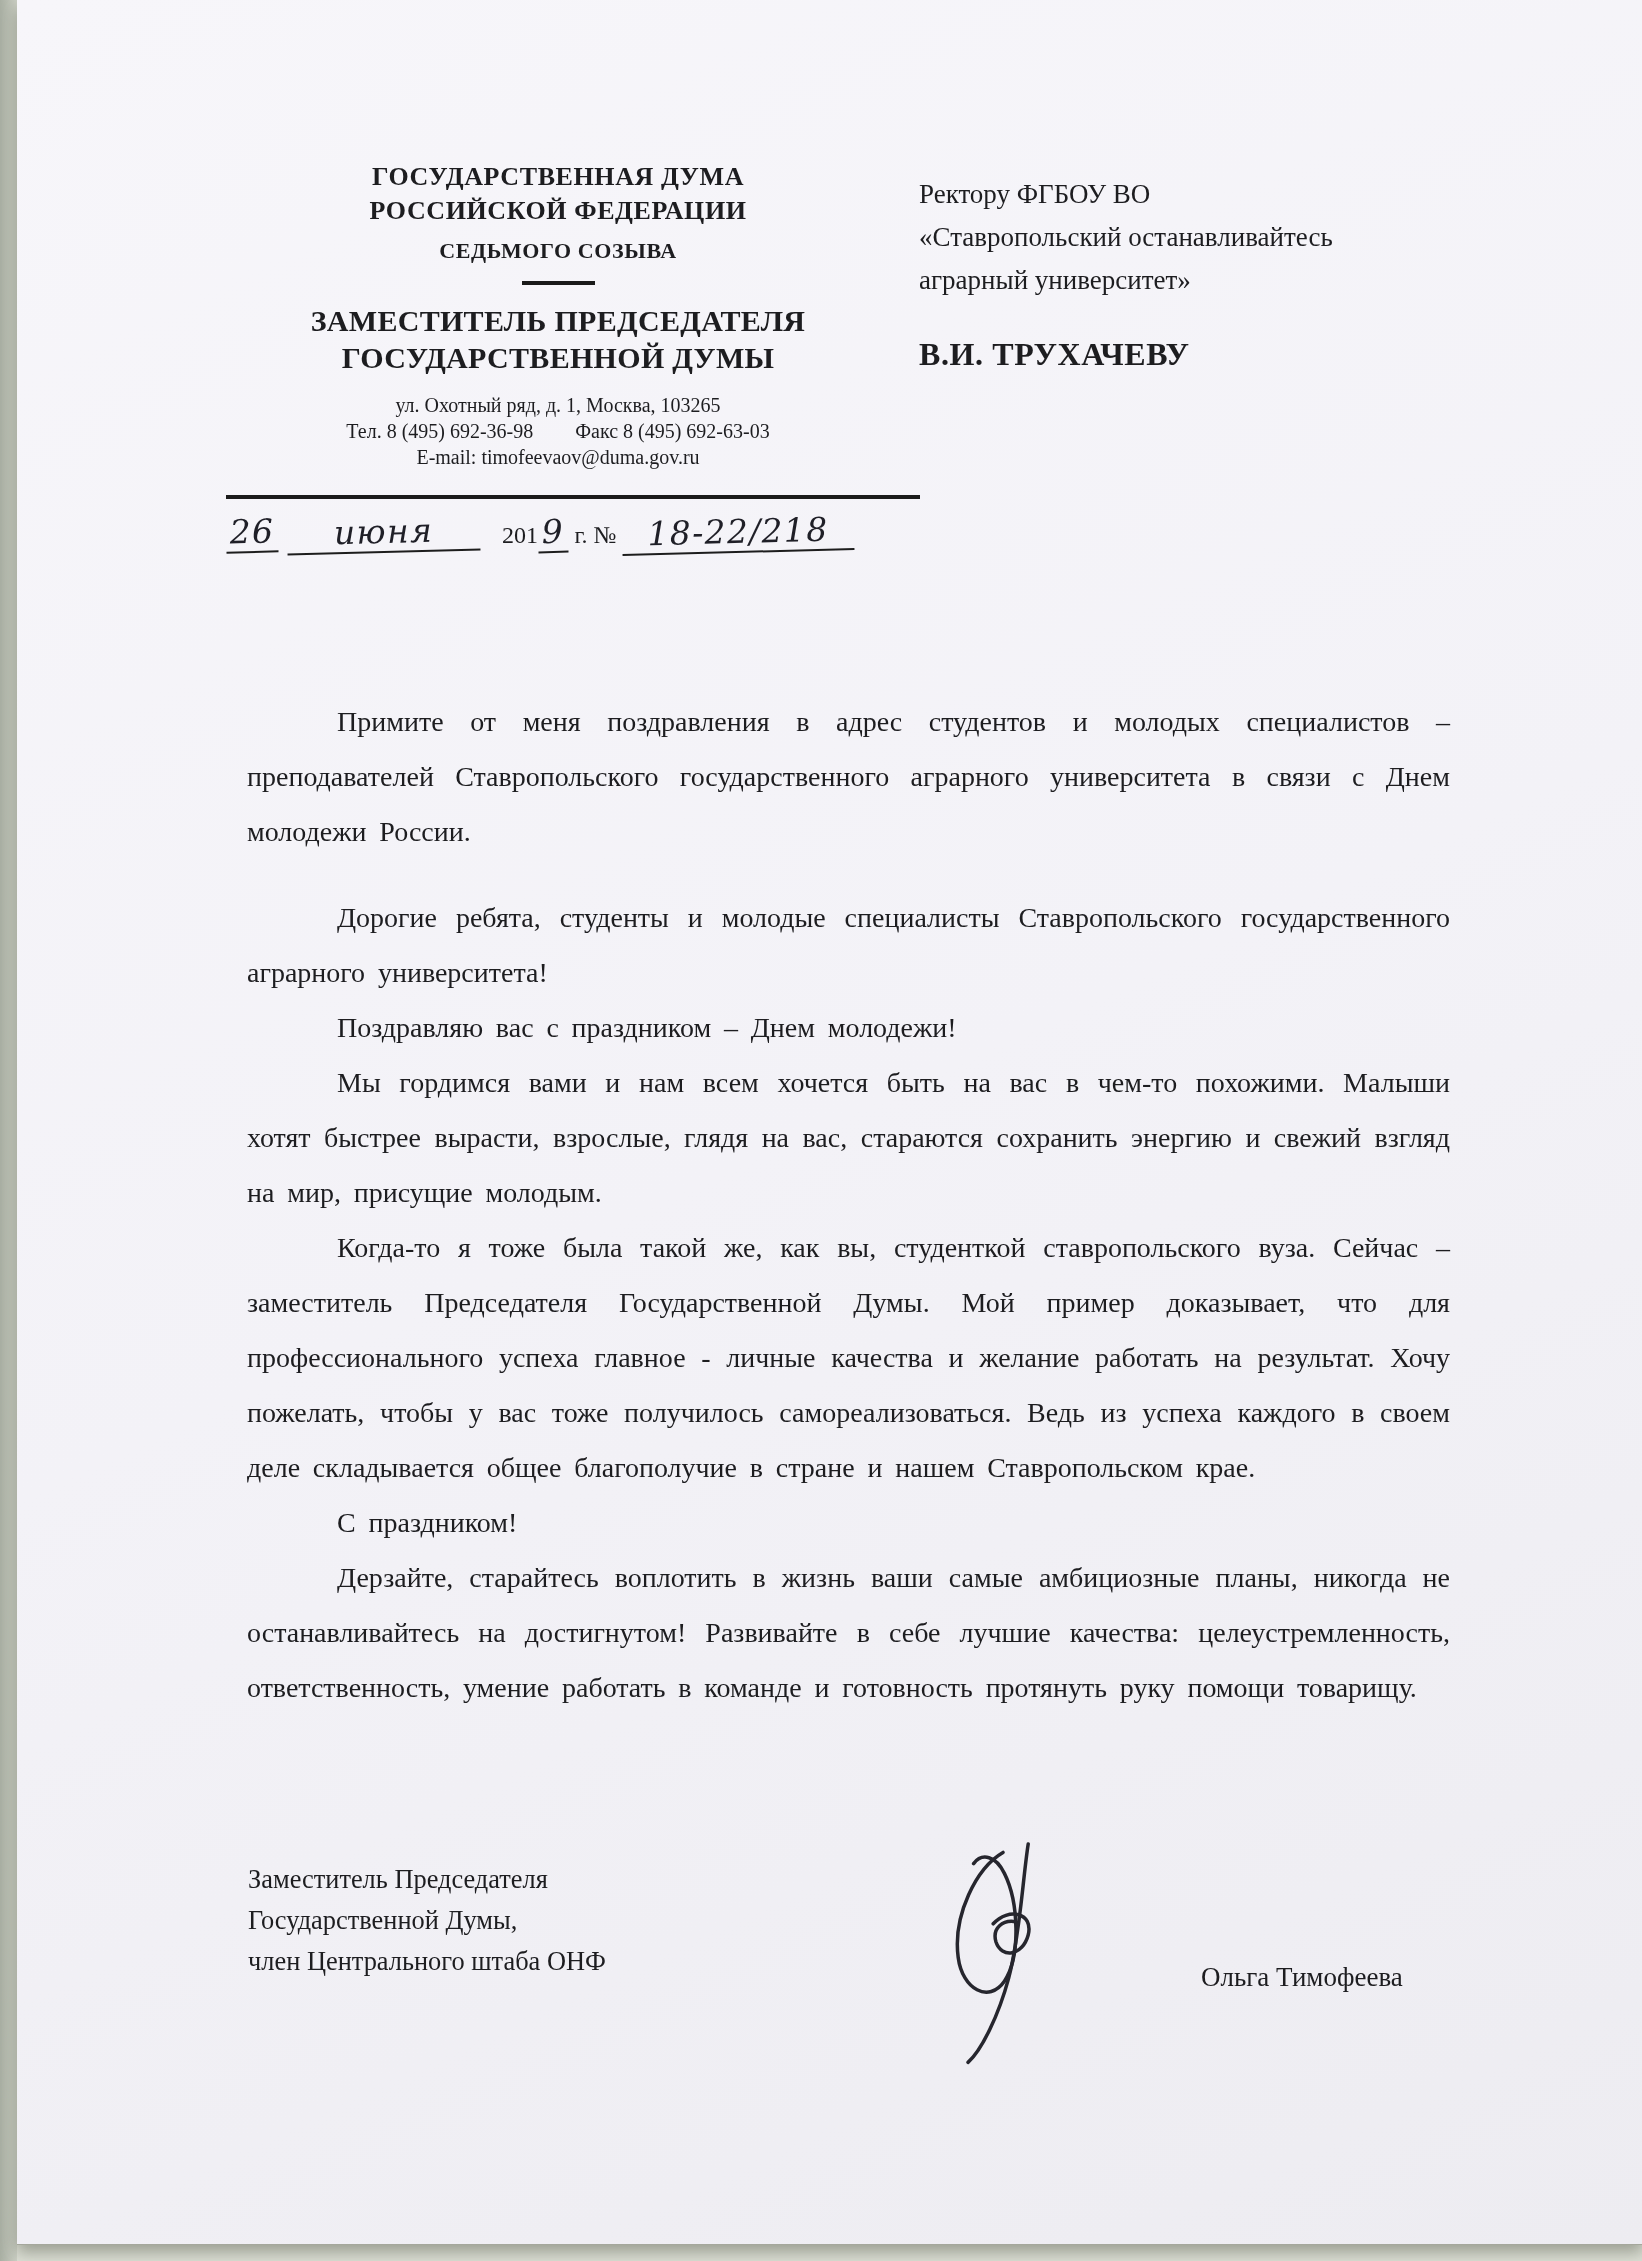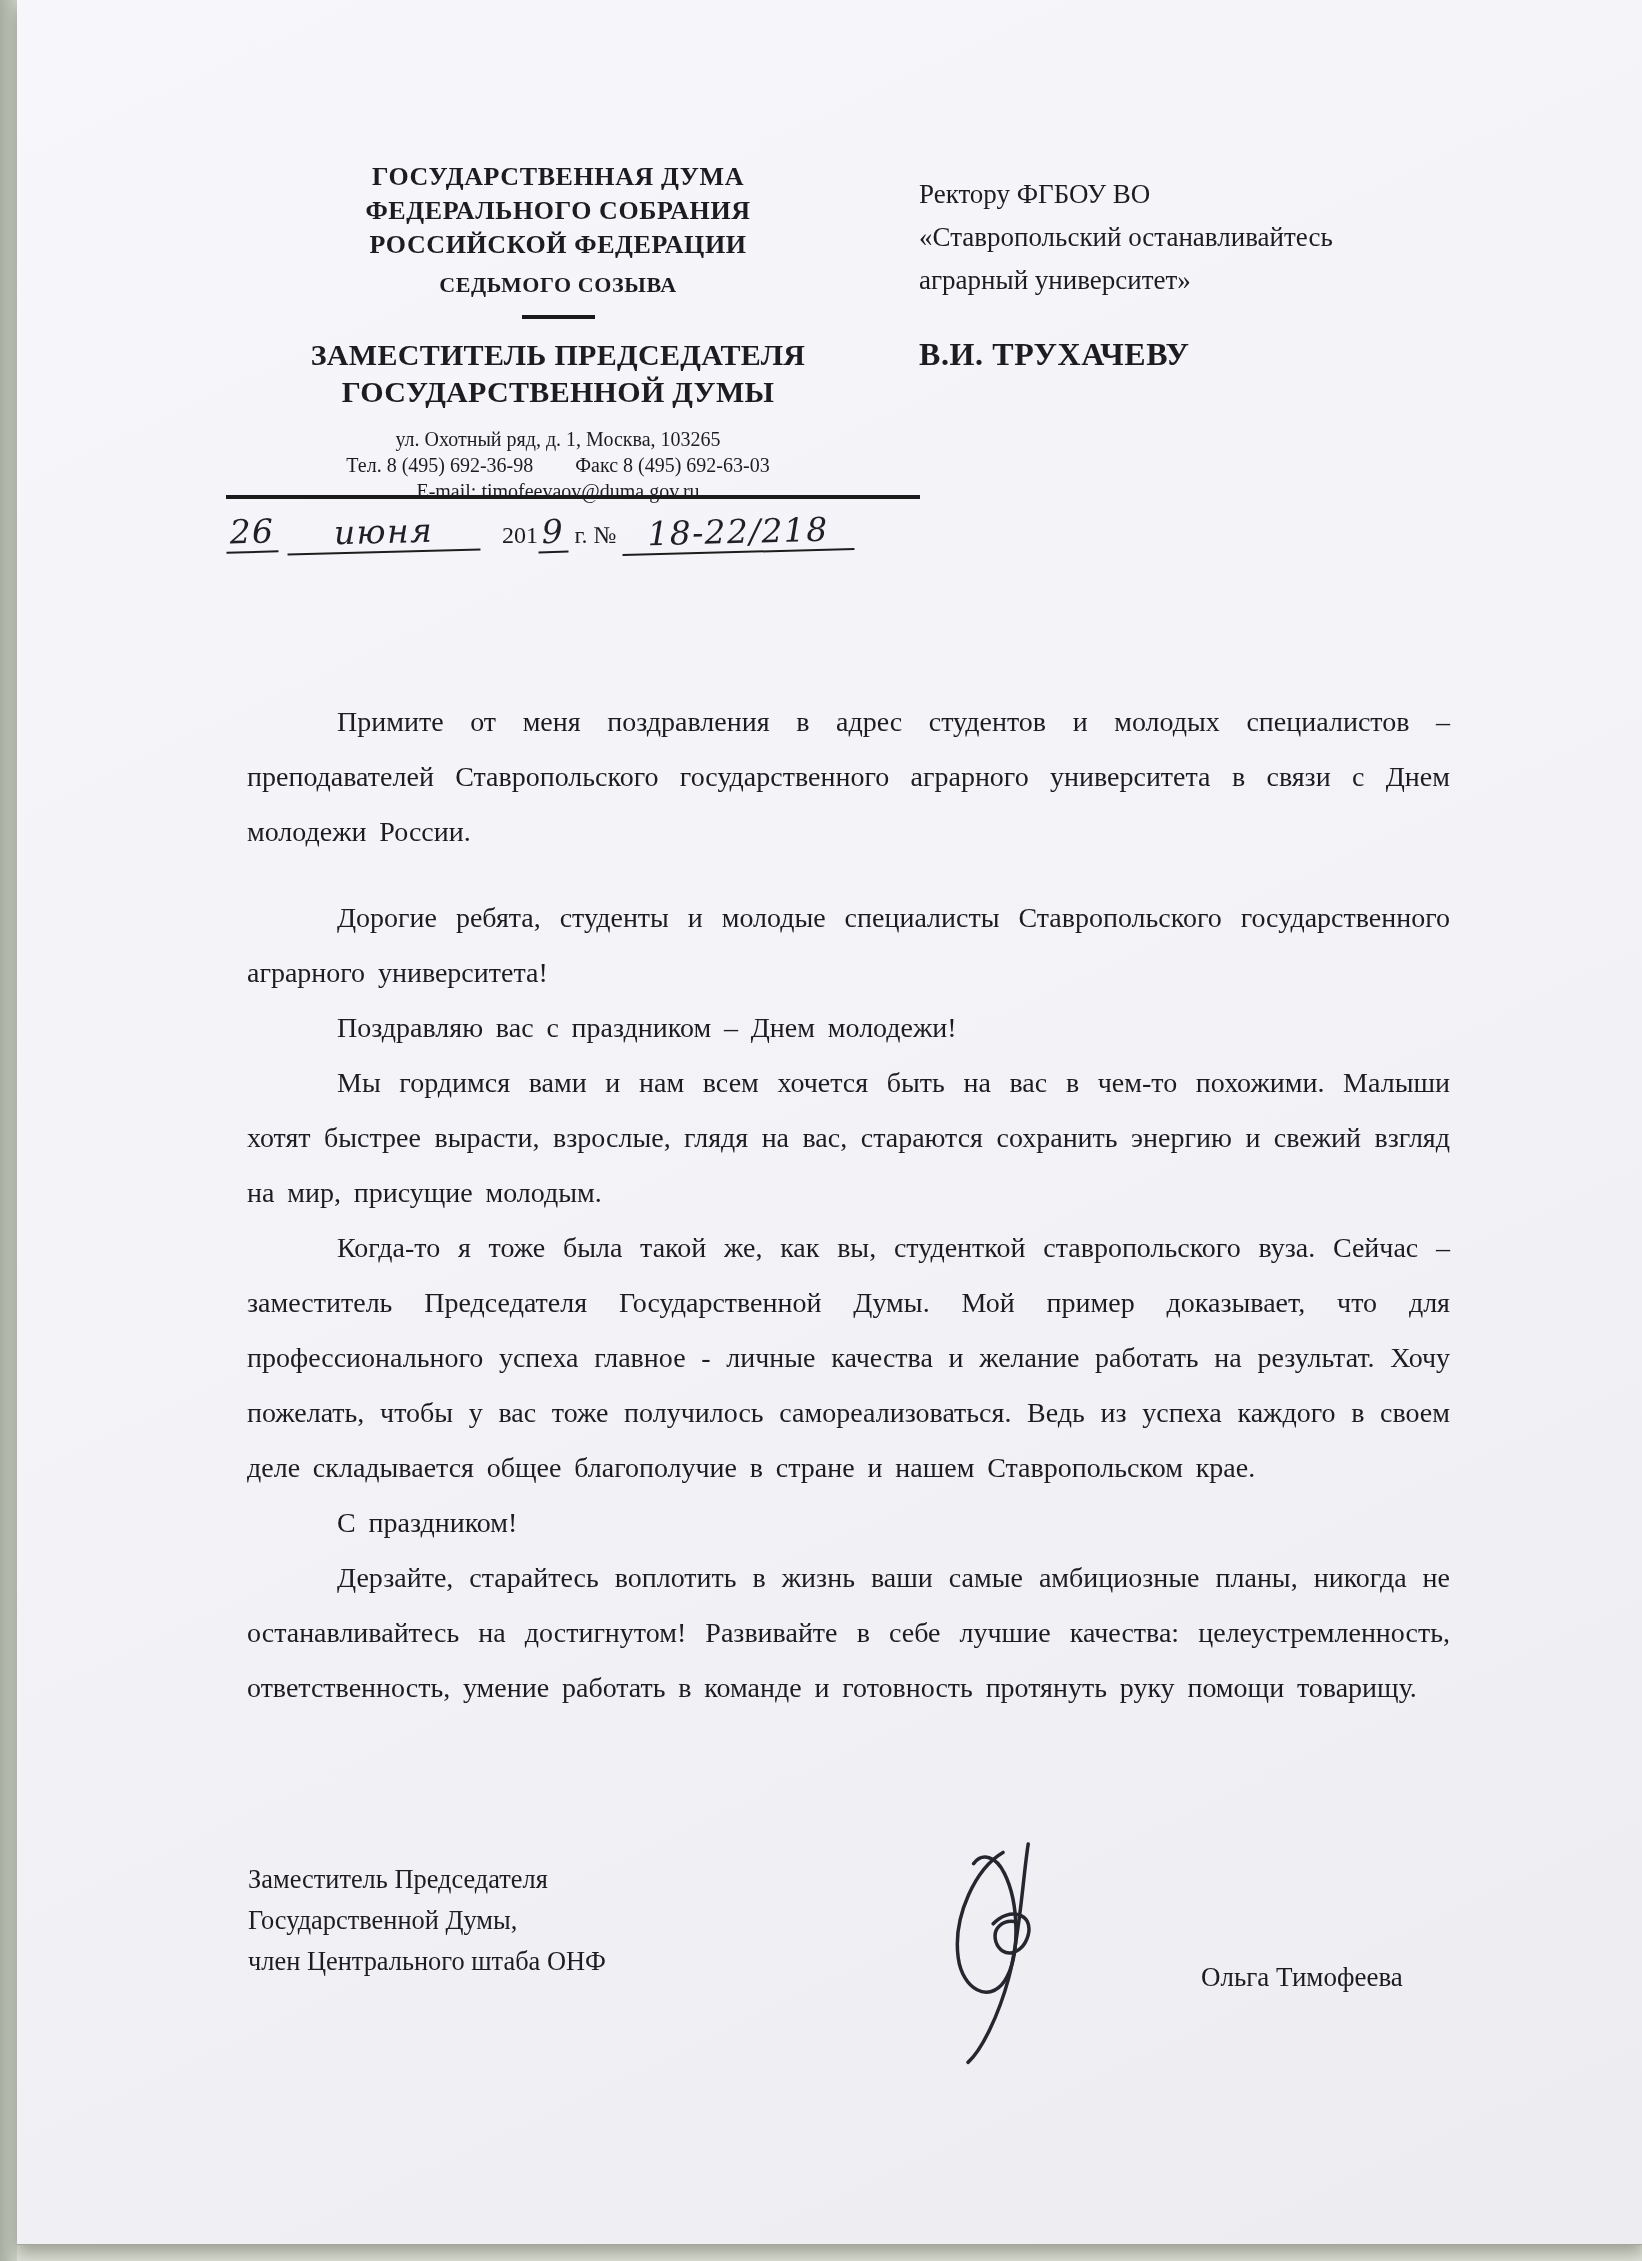--- a/index.html
+++ b/index.html
@@ -54,21 +54,20 @@
 </style>
 </head>
 <body>
 
 <div class="scan-edge-left"></div>
 
 <div class="paper">
 
   <div class="letterhead">
     <div class="org-line">ГОСУДАРСТВЕННАЯ  ДУМА</div>
-    <div class="org-line">ФЕДЕРАЛЬНОГО СОБРАНИЯ</div>
     <div class="org-line">РОССИЙСКОЙ  ФЕДЕРАЦИИ</div>
     <div class="convocation">СЕДЬМОГО СОЗЫВА</div>
     <div class="lh-divider"></div>
     <div class="pos-title">
       <div class="pos-line">ЗАМЕСТИТЕЛЬ ПРЕДСЕДАТЕЛЯ</div>
       <div class="pos-line">ГОСУДАРСТВЕННОЙ  ДУМЫ</div>
     </div>
     <div class="addr-block">
       <div>ул. Охотный ряд, д. 1, Москва, 103265</div>
       <div class="phone-fax">

